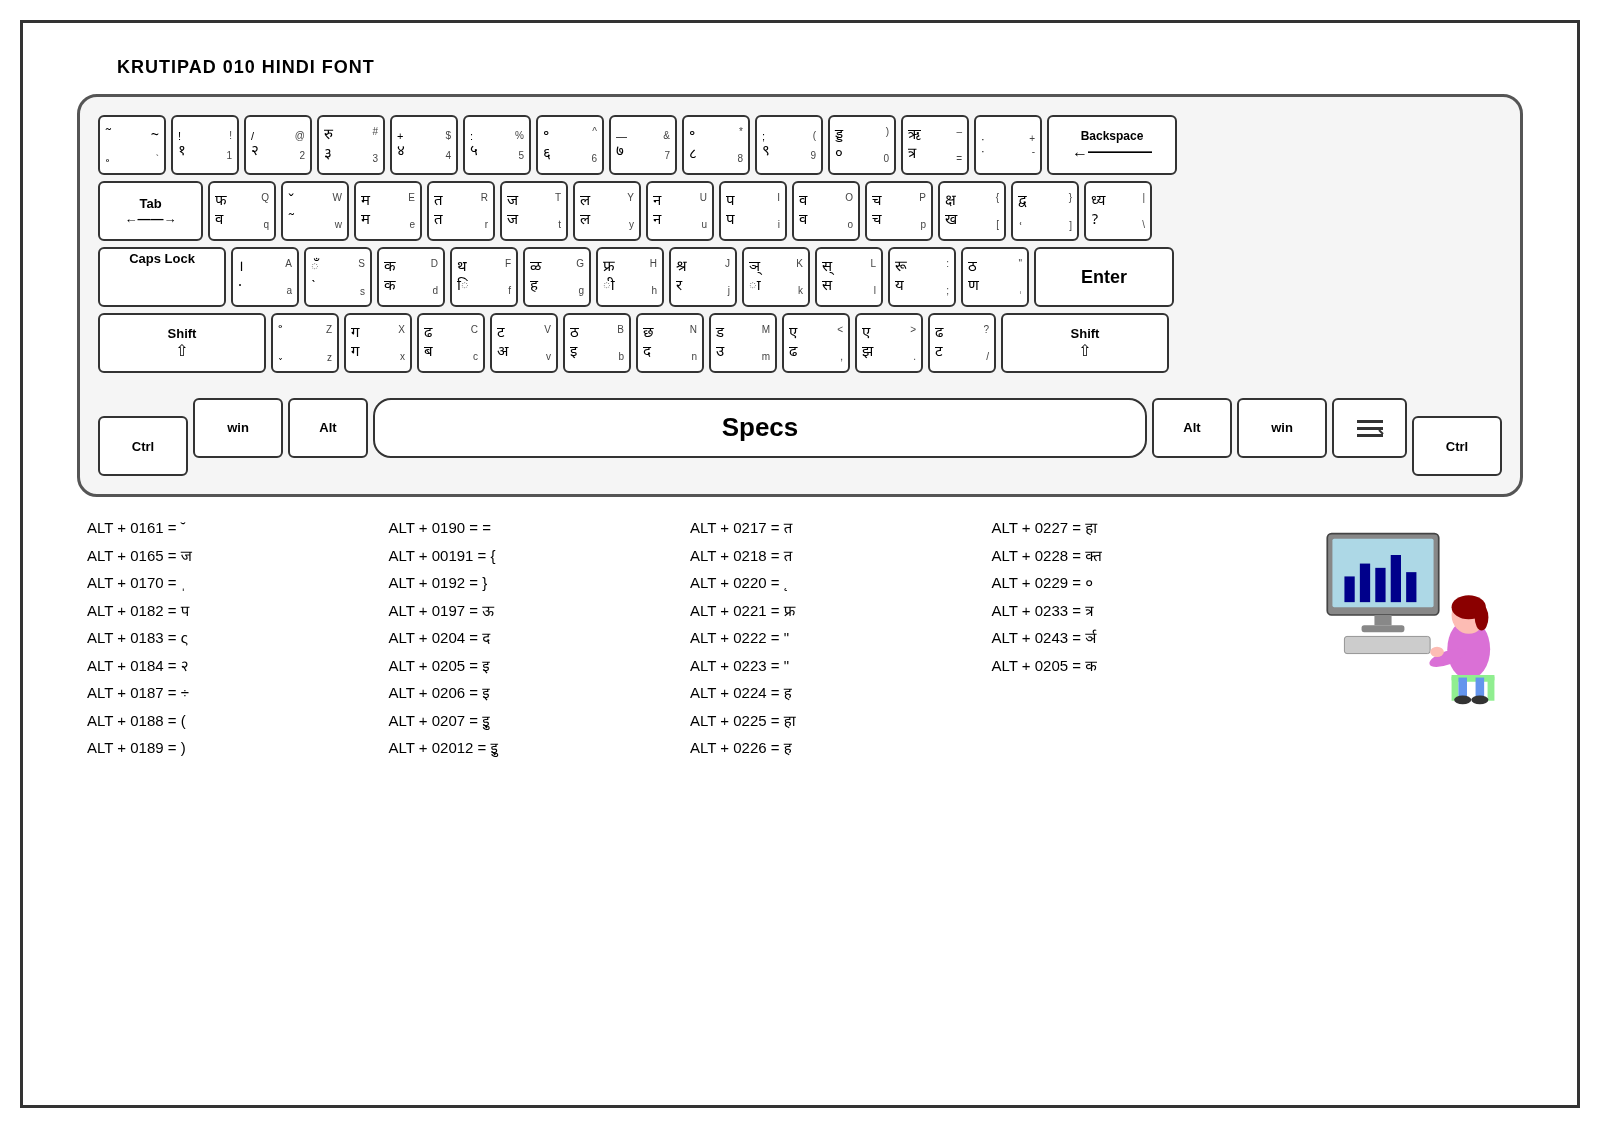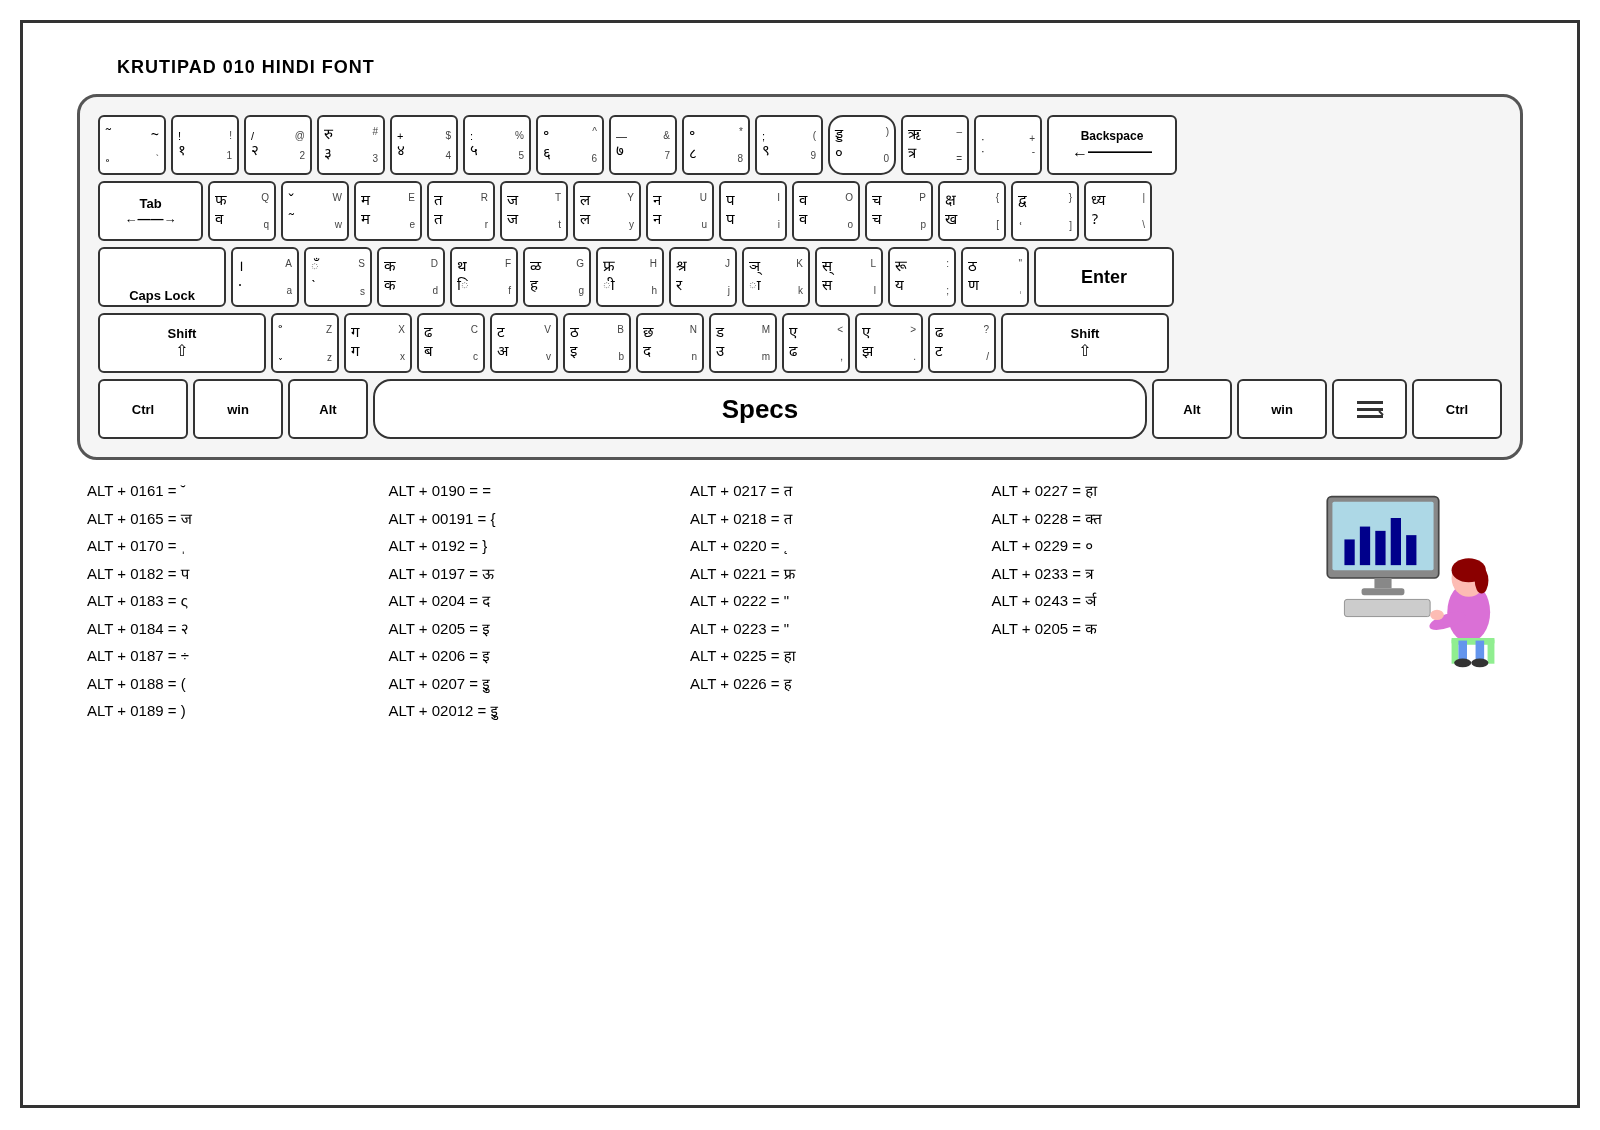--- a/index.html
+++ b/index.html
@@ -101,20 +101,21 @@
       flex: 1;
       font-size: 22px;
       font-weight: bold;
       min-width: 300px;
       border-radius: 18px;
     }
     .key-ctrl {
       min-width: 80px;
       font-size: 13px;
       font-weight: bold;
+      margin-top: 37px;
     }
     .key-win {
       min-width: 80px;
       font-size: 13px;
       font-weight: bold;
     }
     .key-alt {
       min-width: 70px;
       font-size: 13px;
       font-weight: bold;
@@ -255,21 +256,21 @@
       <div class="key" style="min-width:68px;">
         <div class="top-row">
             <span>;</span>
             <span class="small">(</span>
           </div>
         <div class="bot-row">
             <span class="hindi">९</span>
             <span class="small">9</span>
           </div>
       </div>
-      <div class="key" style="min-width:68px;border-radius:15px;">
+      <div class="key" style="min-width:68px;">
         <div class="top-row">
             <span class="hindi">ड्ड</span>
             <span class="small">)</span>
           </div>
         <div class="bot-row">
             <span class="hindi">०</span>
             <span class="small">0</span>
           </div>
       </div>
       <div class="key" style="min-width:68px;">
@@ -429,21 +430,21 @@
             <span class="small">|</span>
           </div>
         <div class="bot-row">
             <span class="hindi">?</span>
             <span class="small">\</span>
           </div>
       </div>
     </div>
 
     <div class="key-row">
-      <div class="key key-caps" style="min-width:128px; justify-content:flex-end;">
+      <div class="key key-caps" style="min-width:128px; justify-content:flex-start;">
         <span style="font-weight:bold; font-size:13px;">Caps Lock</span>
       </div>
       <div class="key" style="min-width:68px;">
         <div class="top-row">
             <span class="hindi">।</span>
             <span class="small">A</span>
           </div>
         <div class="bot-row">
             <span class="hindi">·</span>
             <span class="small">a</span>
@@ -721,20 +722,21 @@
       <div class="alt-row">ALT + 0207 = इु</div>
       <div class="alt-row">ALT + 02012 = इु</div>
     </div>
     <div class="alt-col">
       <div class="alt-row">ALT + 0217 = त</div>
       <div class="alt-row">ALT + 0218 = त</div>
       <div class="alt-row">ALT + 0220 = ˛</div>
       <div class="alt-row">ALT + 0221 = फ्र</div>
       <div class="alt-row">ALT + 0222 = "</div>
       <div class="alt-row">ALT + 0223 = "</div>
+      <div class="alt-row">ALT + 0224 = ह</div>
       <div class="alt-row">ALT + 0225 = हा</div>
       <div class="alt-row">ALT + 0226 = ह</div>
     </div>
     <div class="alt-col">
       <div class="alt-row">ALT + 0227 = हा</div>
       <div class="alt-row">ALT + 0228 = क्त</div>
       <div class="alt-row">ALT + 0229 = ०</div>
       <div class="alt-row">ALT + 0233 = त्र</div>
       <div class="alt-row">ALT + 0243 = र्ञ</div>
       <div class="alt-row">ALT + 0205 = क</div>

